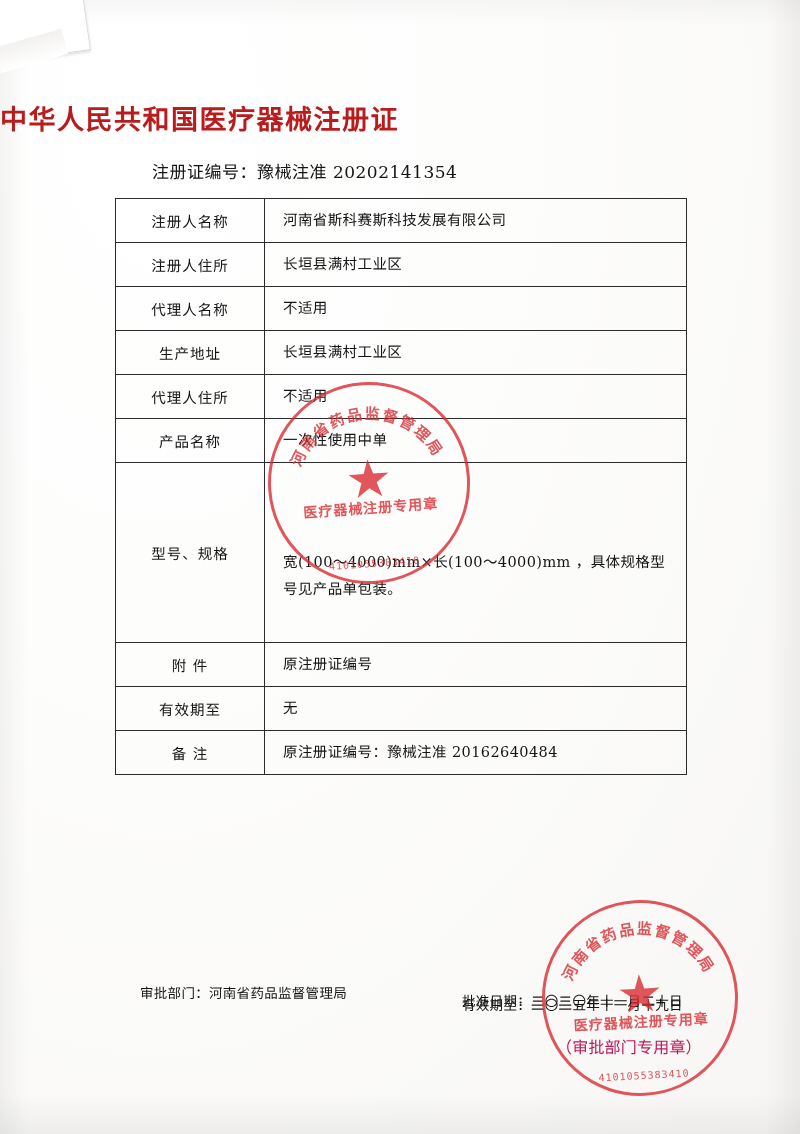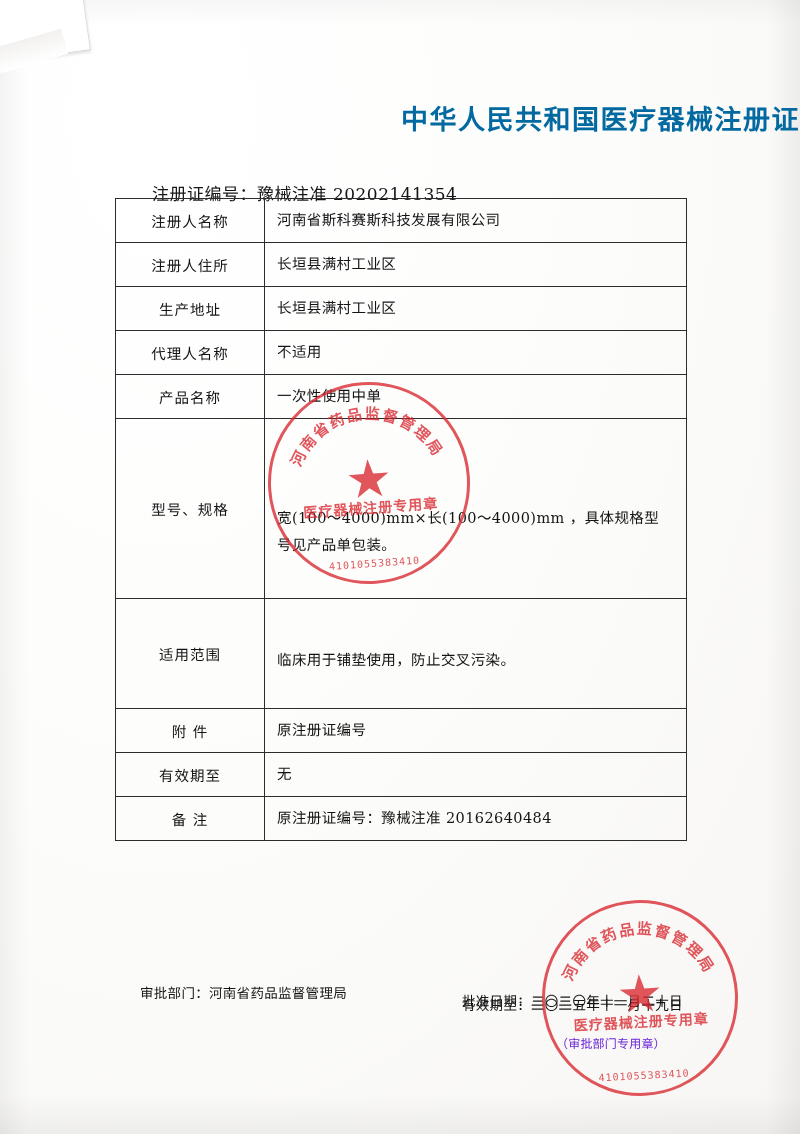--- a/index.html
+++ b/index.html
@@ -64,37 +64,36 @@
     top: 0; left: 0;
     width: 800px;
     height: 1134px;
   }
 
   #doc-title {
     position: absolute;
     top: 98px;
     left: 0;
     width: 800px;
-    text-align: right;
+    text-align: left;
     font-family: "DejaVu Serif", "Liberation Serif", serif;
     font-weight: bold;
     font-size: 27px;
     letter-spacing: 1.5px;
-    color: #0369a1;
+    color: #b91c1c;
   }
 
   #cert-number-line {
     position: absolute;
     top: 158px;
     left: 152px;
     font-family: "DejaVu Serif", "Liberation Serif", serif;
     font-size: 17px;
     letter-spacing: 0.5px;
     color: #151515;
-    margin-top: 22px;
   }
 
   
   #cert-table {
     position: absolute;
     top: 198px;
     left: 115px;
     width: 572px;
     border-collapse: collapse;
     table-layout: fixed;
@@ -106,21 +105,21 @@
     color: #141414;
     vertical-align: middle;
   }
   #cert-table td.label {
     width: 140px;
     text-align: center;
     padding: 4px 4px;
     letter-spacing: 1px;
   }
   #cert-table td.value {
-    padding: 6px 12px;
+    padding: 6px 18px;
     letter-spacing: 0.4px;
     line-height: 1.85;
   }
   .r-sm { height: 44px; }
 
   
   #footer {
     position: absolute;
     top: 978px;
     left: 0;
@@ -146,22 +145,22 @@
   #footer-valid-date {
     position: absolute;
     left: 462px;
     top: 16px;
     letter-spacing: 0.3px;
   }
   #footer-seal-note {
     position: absolute;
     left: 556px;
     top: 56px;
-    font-size: 12px;
-    color: #6d28d9;
+    font-size: 16px;
+    color: #be185d;
     letter-spacing: 0.2px;
   }
 
   
   .seal {
     position: absolute;
     border-radius: 50%;
     border: 3px solid #d8282f;
     color: #d8282f;
     opacity: 0.78;
@@ -243,38 +242,38 @@
     <tbody>
       <tr class="r-sm">
         <td class="label">注册人名称</td>
         <td class="value">河南省斯科赛斯科技发展有限公司</td>
       </tr>
       <tr class="r-sm">
         <td class="label">注册人住所</td>
         <td class="value">长垣县满村工业区</td>
       </tr>
       <tr class="r-sm">
+        <td class="label">代理人名称</td>
+        <td class="value">不适用</td>
+      </tr>
+      <tr class="r-sm">
         <td class="label">生产地址</td>
         <td class="value">长垣县满村工业区</td>
       </tr>
       <tr class="r-sm">
-        <td class="label">代理人名称</td>
+        <td class="label">代理人住所</td>
         <td class="value">不适用</td>
       </tr>
       <tr class="r-sm">
         <td class="label">产品名称</td>
         <td class="value">一次性使用中单</td>
       </tr>
       <tr style="height:180px">
         <td class="label">型号、规格</td>
         <td class="value" style="vertical-align:top;padding-top:86px">宽(100～4000)mm×长(100～4000)mm ，具体规格型号见产品单包装。</td>
-      </tr>
-      <tr style="height:110px">
-        <td class="label">适用范围</td>
-        <td class="value" style="vertical-align:top;padding-top:48px">临床用于铺垫使用，防止交叉污染。</td>
       </tr>
       <tr class="r-sm">
         <td class="label">附  件</td>
         <td class="value">原注册证编号</td>
       </tr>
       <tr class="r-sm">
         <td class="label">有效期至</td>
         <td class="value">无</td>
       </tr>
       <tr class="r-sm">

